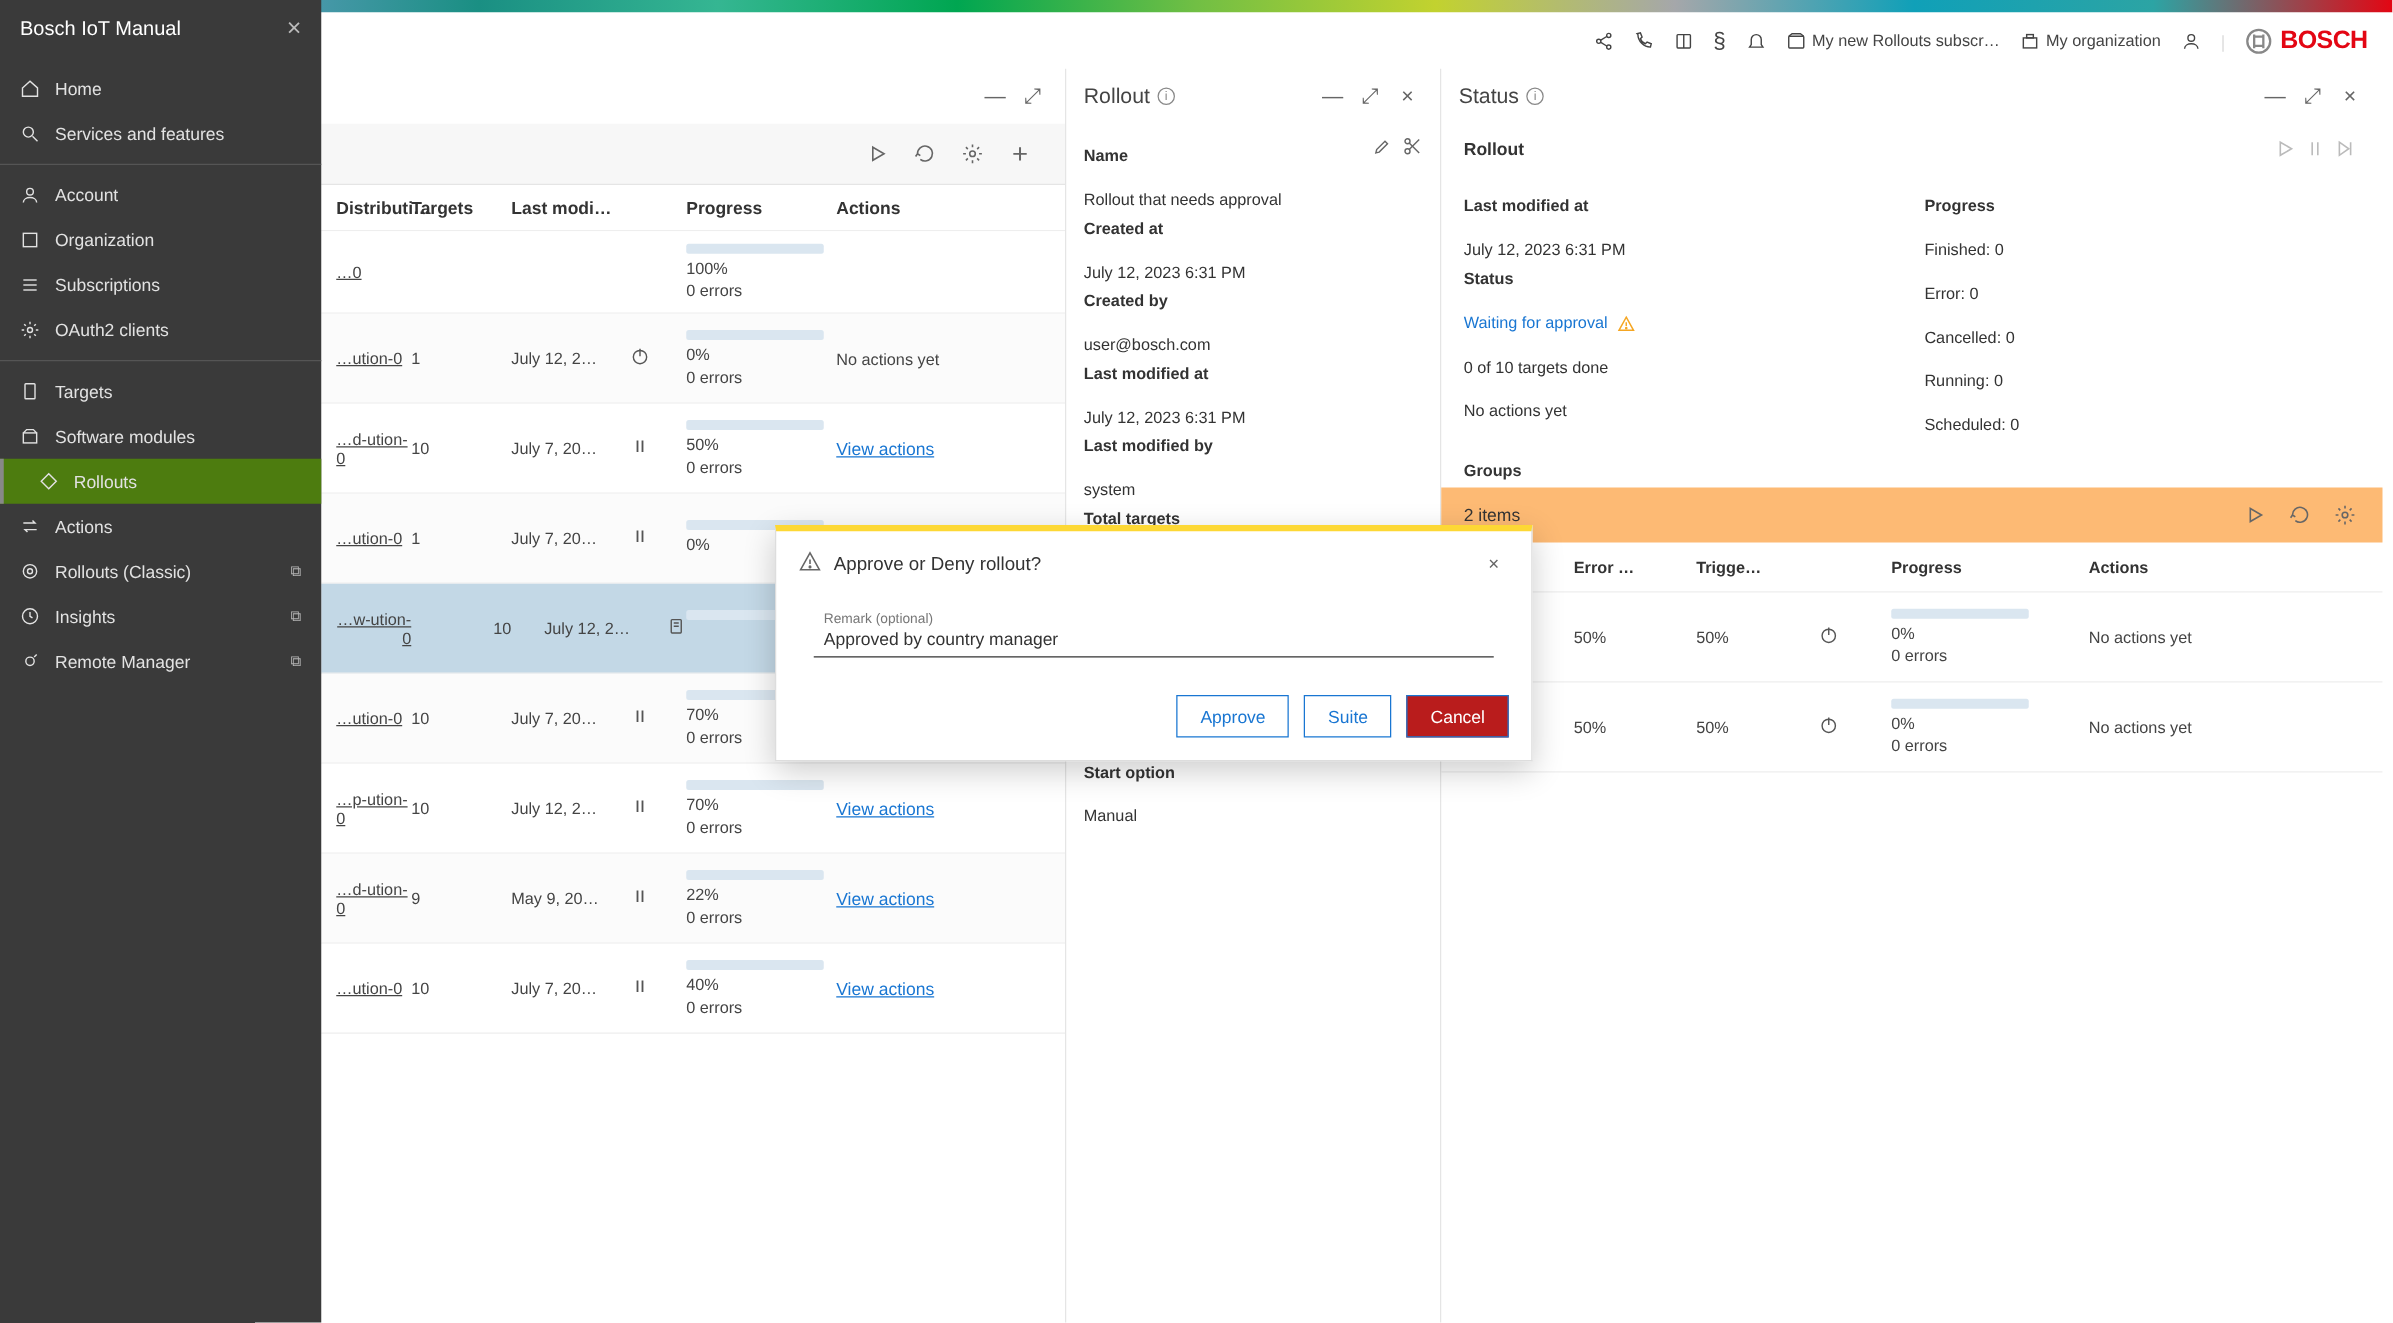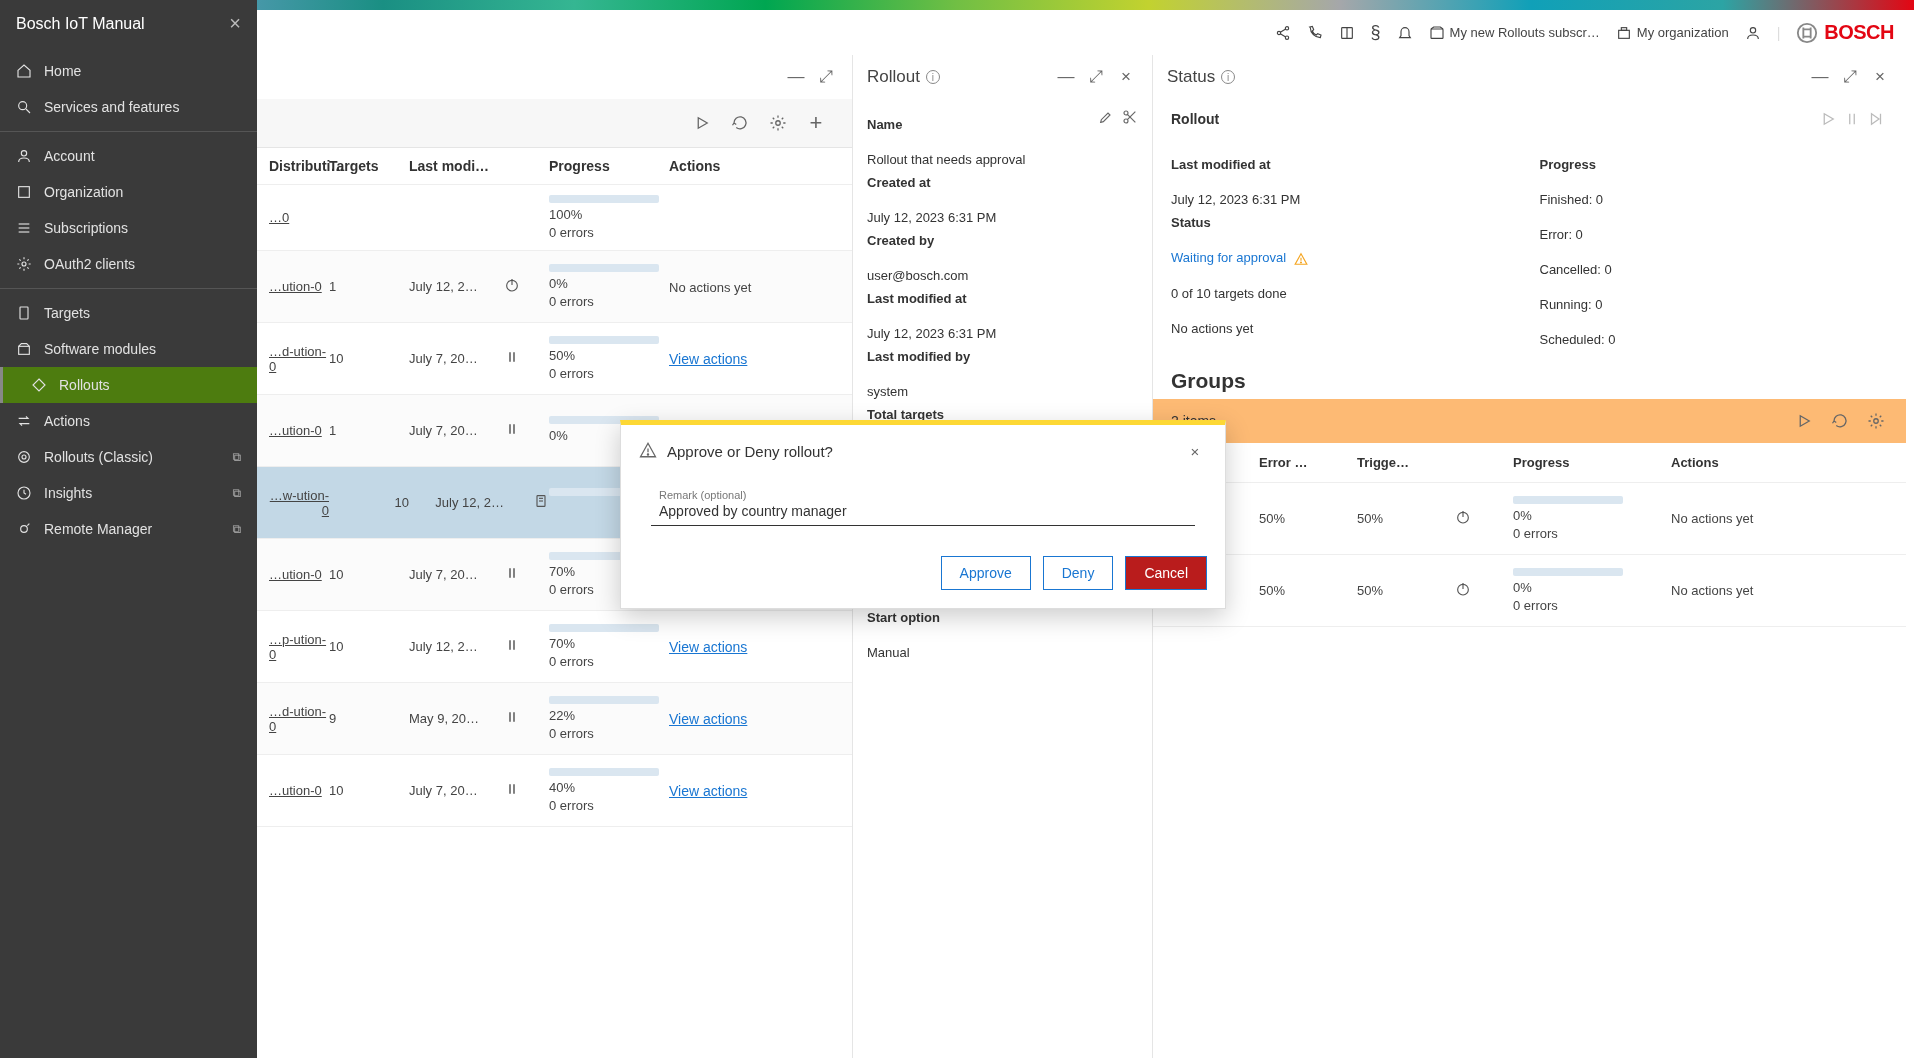--- a/index.html
+++ b/index.html
@@ -143,21 +143,21 @@
 .edit-icons { float: right; display: flex; gap: 8px; color: #666; }
 
 
 .status-grid {
   display: grid;
   grid-template-columns: 1fr 1fr;
   gap: 4px 20px;
   padding: 10px 18px;
 }
 .status-link { color: #1976d2; cursor: pointer; }
-.section-title { font-weight: 600; font-size: 21px; padding: 12px 18px 6px; }
+.section-title { font-weight: 600; font-size: 13px; padding: 12px 18px 6px; }
 .groups-toolbar {
   display: flex; align-items: center; gap: 12px;
   padding: 10px 18px; background: #fdba74;
 }
 .groups-toolbar .lbl { flex: 1; font-size: 14px; }
 .groups-headers, .grow {
   display: grid;
   grid-template-columns: 80px 90px 90px 50px 150px 130px;
   gap: 8px;
   align-items: center;
@@ -754,16 +754,16 @@
     <span class="header-btn">×</span>
   </div>
   <div class="modal-body">
     <div class="remark-field" style="position:relative">
       <span class="remark-label">Remark (optional)</span>
       <div class="remark-value">Approved by country manager</div>
     </div>
   </div>
   <div class="modal-actions">
     <button class="btn">Approve</button>
-    <button class="btn">Deny</button>
+    <button class="btn">Suite</button>
     <button class="btn primary">Cancel</button>
   </div>
 </div>
 
 </body></html>

